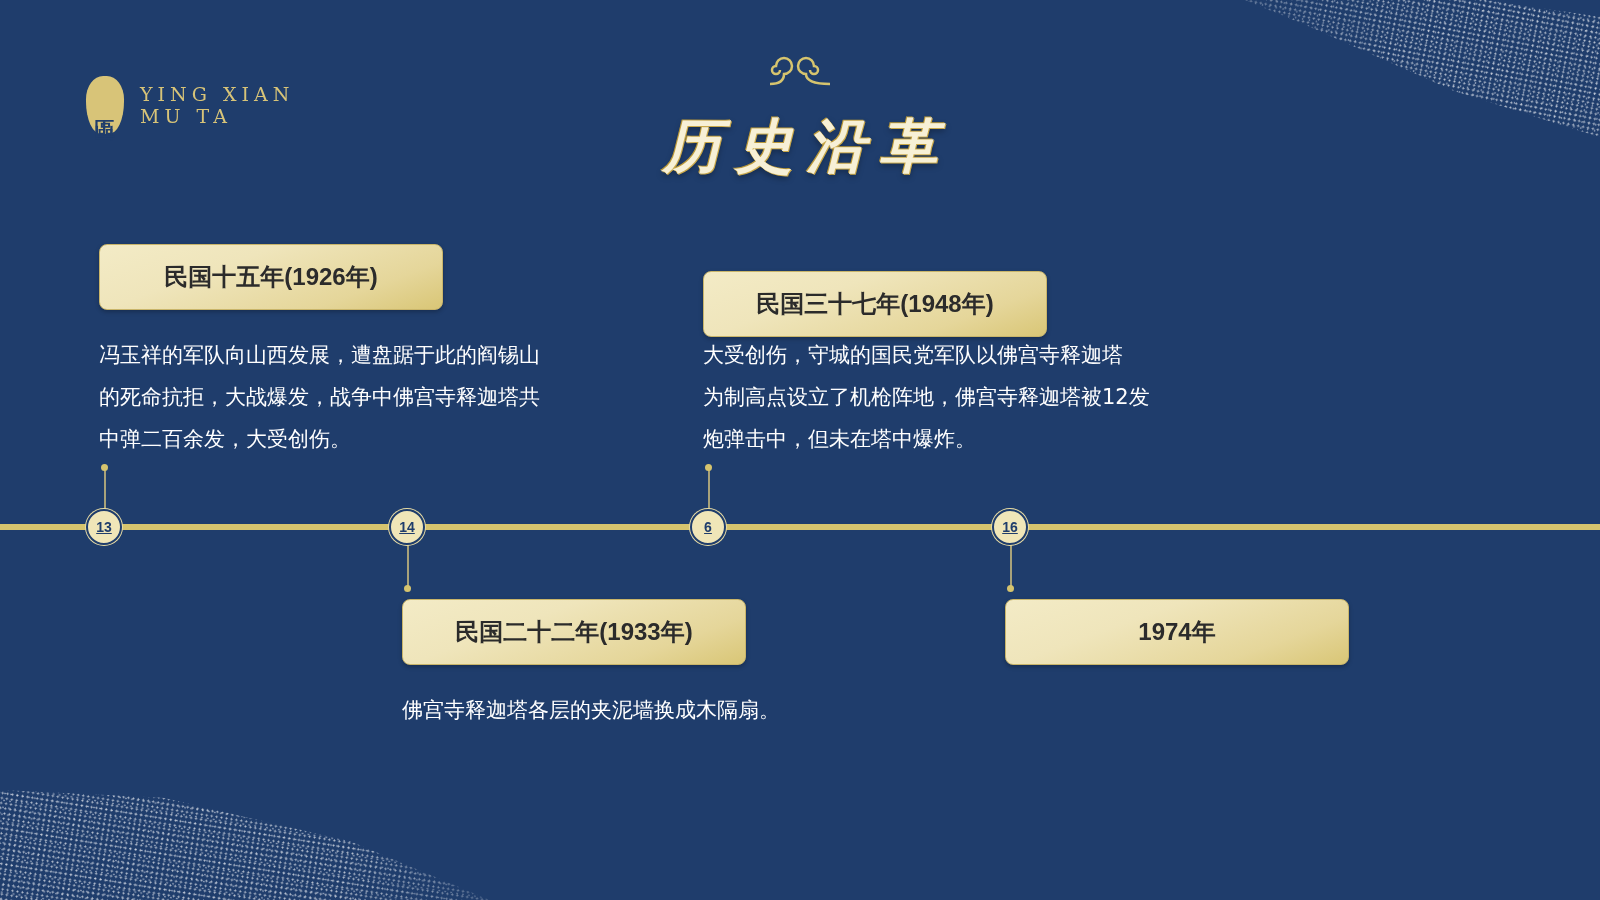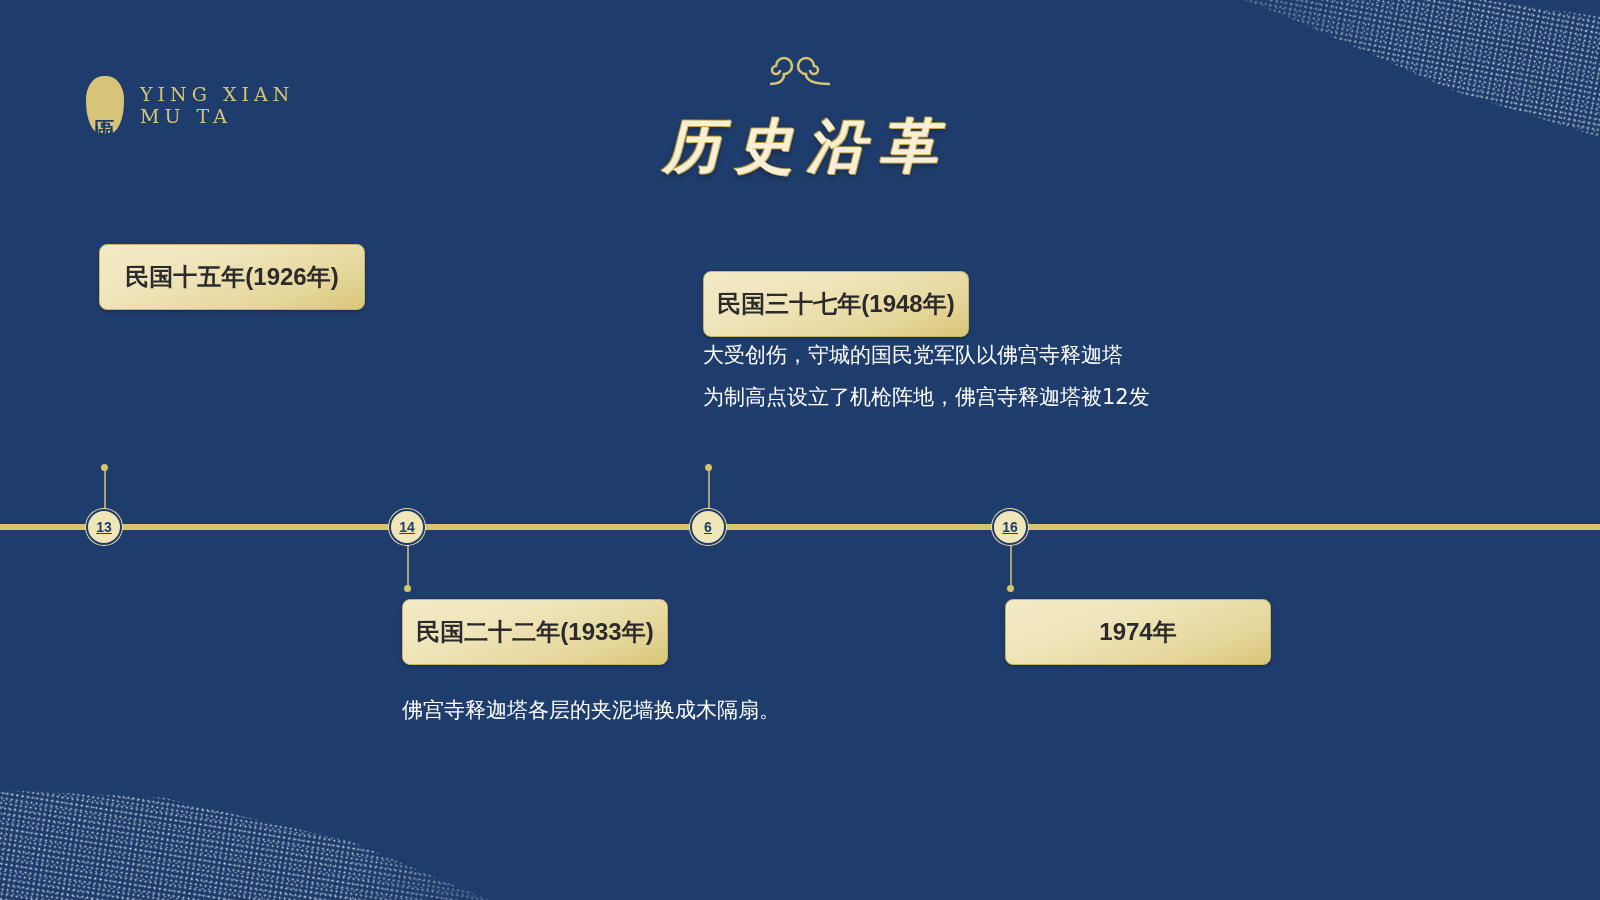--- a/index.html
+++ b/index.html
@@ -73,21 +73,21 @@
       box-shadow: 0 0 0 1px #e8dca4;
       display: flex; align-items: center; justify-content: center;
       color: #1f3d6c; font-family: "Liberation Sans", sans-serif;
       font-size: 14px; font-weight: bold; top: 509px; text-decoration: underline;
     }
     .stem { position: absolute; width: 1.5px; background: #a8a27a; }
     .dot { position: absolute; width: 7px; height: 7px; border-radius: 50%; background: #d6c46e; }
 
     
     .card {
-      position: absolute; width: 266px; height: 66px; border-radius: 8px;
+      position: absolute; width: 344px; height: 66px; border-radius: 8px;
       background: linear-gradient(160deg, #f3ebc6 0%, #efe5bb 35%, #e5d69a 75%, #d9c676 100%);
       border: 1px solid #c9b56a;
       box-shadow: 0 2px 4px rgba(0,0,0,0.25);
       display: flex; align-items: center; justify-content: center;
       color: #2b2b2b; font-size: 24px; font-weight: bold;
       font-family: "Liberation Sans", "DejaVu Sans", sans-serif;
     }
     .desc {
       position: absolute; color: #ffffff; font-size: 21px; line-height: 42px;
       font-family: "DejaVu Sans", "Liberation Sans", sans-serif;
@@ -137,27 +137,33 @@
 
   <div class="stem" style="left:1010px; top:545px; height:42px;"></div>
   <div class="dot" style="left:1007px; top:585px;"></div>
 
   <div class="node" style="left:86px;">13</div>
   <div class="node" style="left:389px;">14</div>
   <div class="node" style="left:690px;">6</div>
   <div class="node" style="left:992px;">16</div>
 
   <div class="card" style="left:99px; top:244px;">民国十五年(1926年)</div>
+  <div class="desc" style="left:99px; top:334px;">
+    <div>冯玉祥的军队向山西发展，遭盘踞于此的阎锡山</div>
+    <div>的死命抗拒，大战爆发，战争中佛宫寺释迦塔共</div>
+    <div>中弹二百余发，大受创伤。</div>
+  </div>
 
   <div class="card" style="left:402px; top:599px;">民国二十二年(1933年)</div>
   <div class="desc" style="left:402px; top:689px;">
     <div>佛宫寺释迦塔各层的夹泥墙换成木隔扇。</div>
   </div>
 
   <div class="card" style="left:703px; top:244px;margin-top:27px;">民国三十七年(1948年)</div>
   <div class="desc" style="left:703px; top:334px;">
     <div>大受创伤，守城的国民党军队以佛宫寺释迦塔</div>
     <div>为制高点设立了机枪阵地，佛宫寺释迦塔被12发</div>
+    <div>炮弹击中，但未在塔中爆炸。</div>
   </div>
 
   <div class="card" style="left:1005px; top:599px;">1974年</div>
 
 </div>
 
 </body></html>

